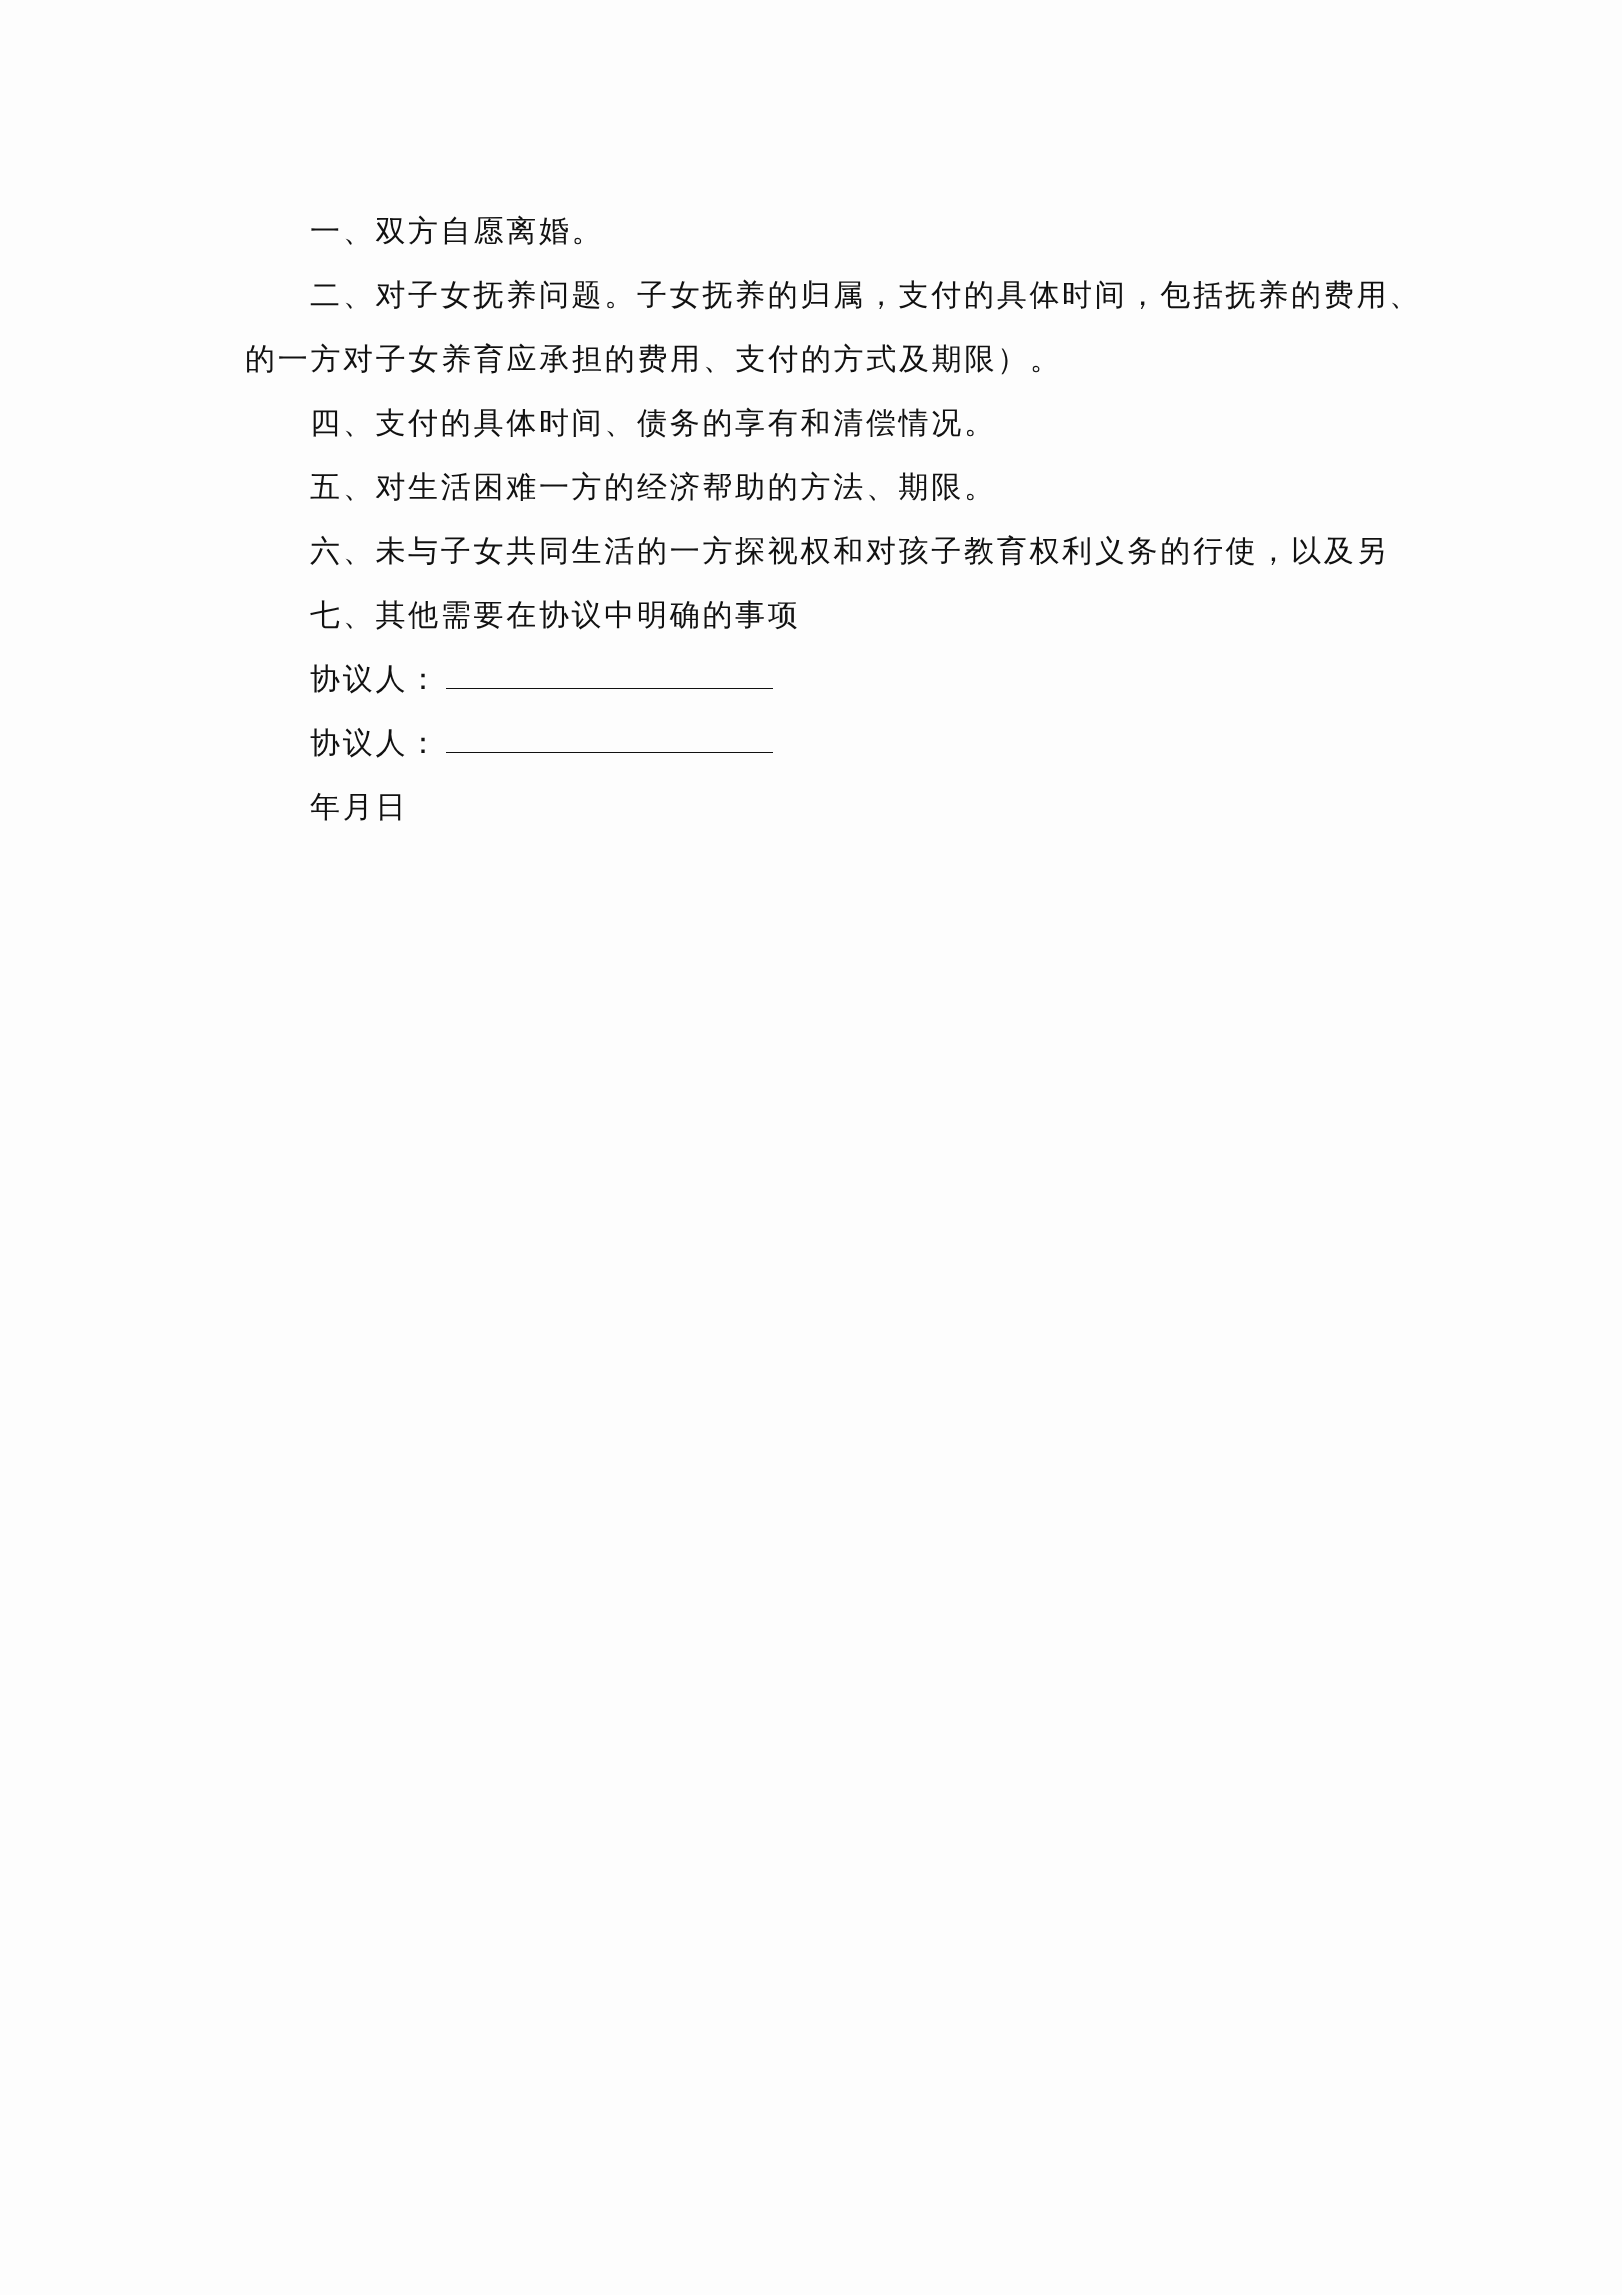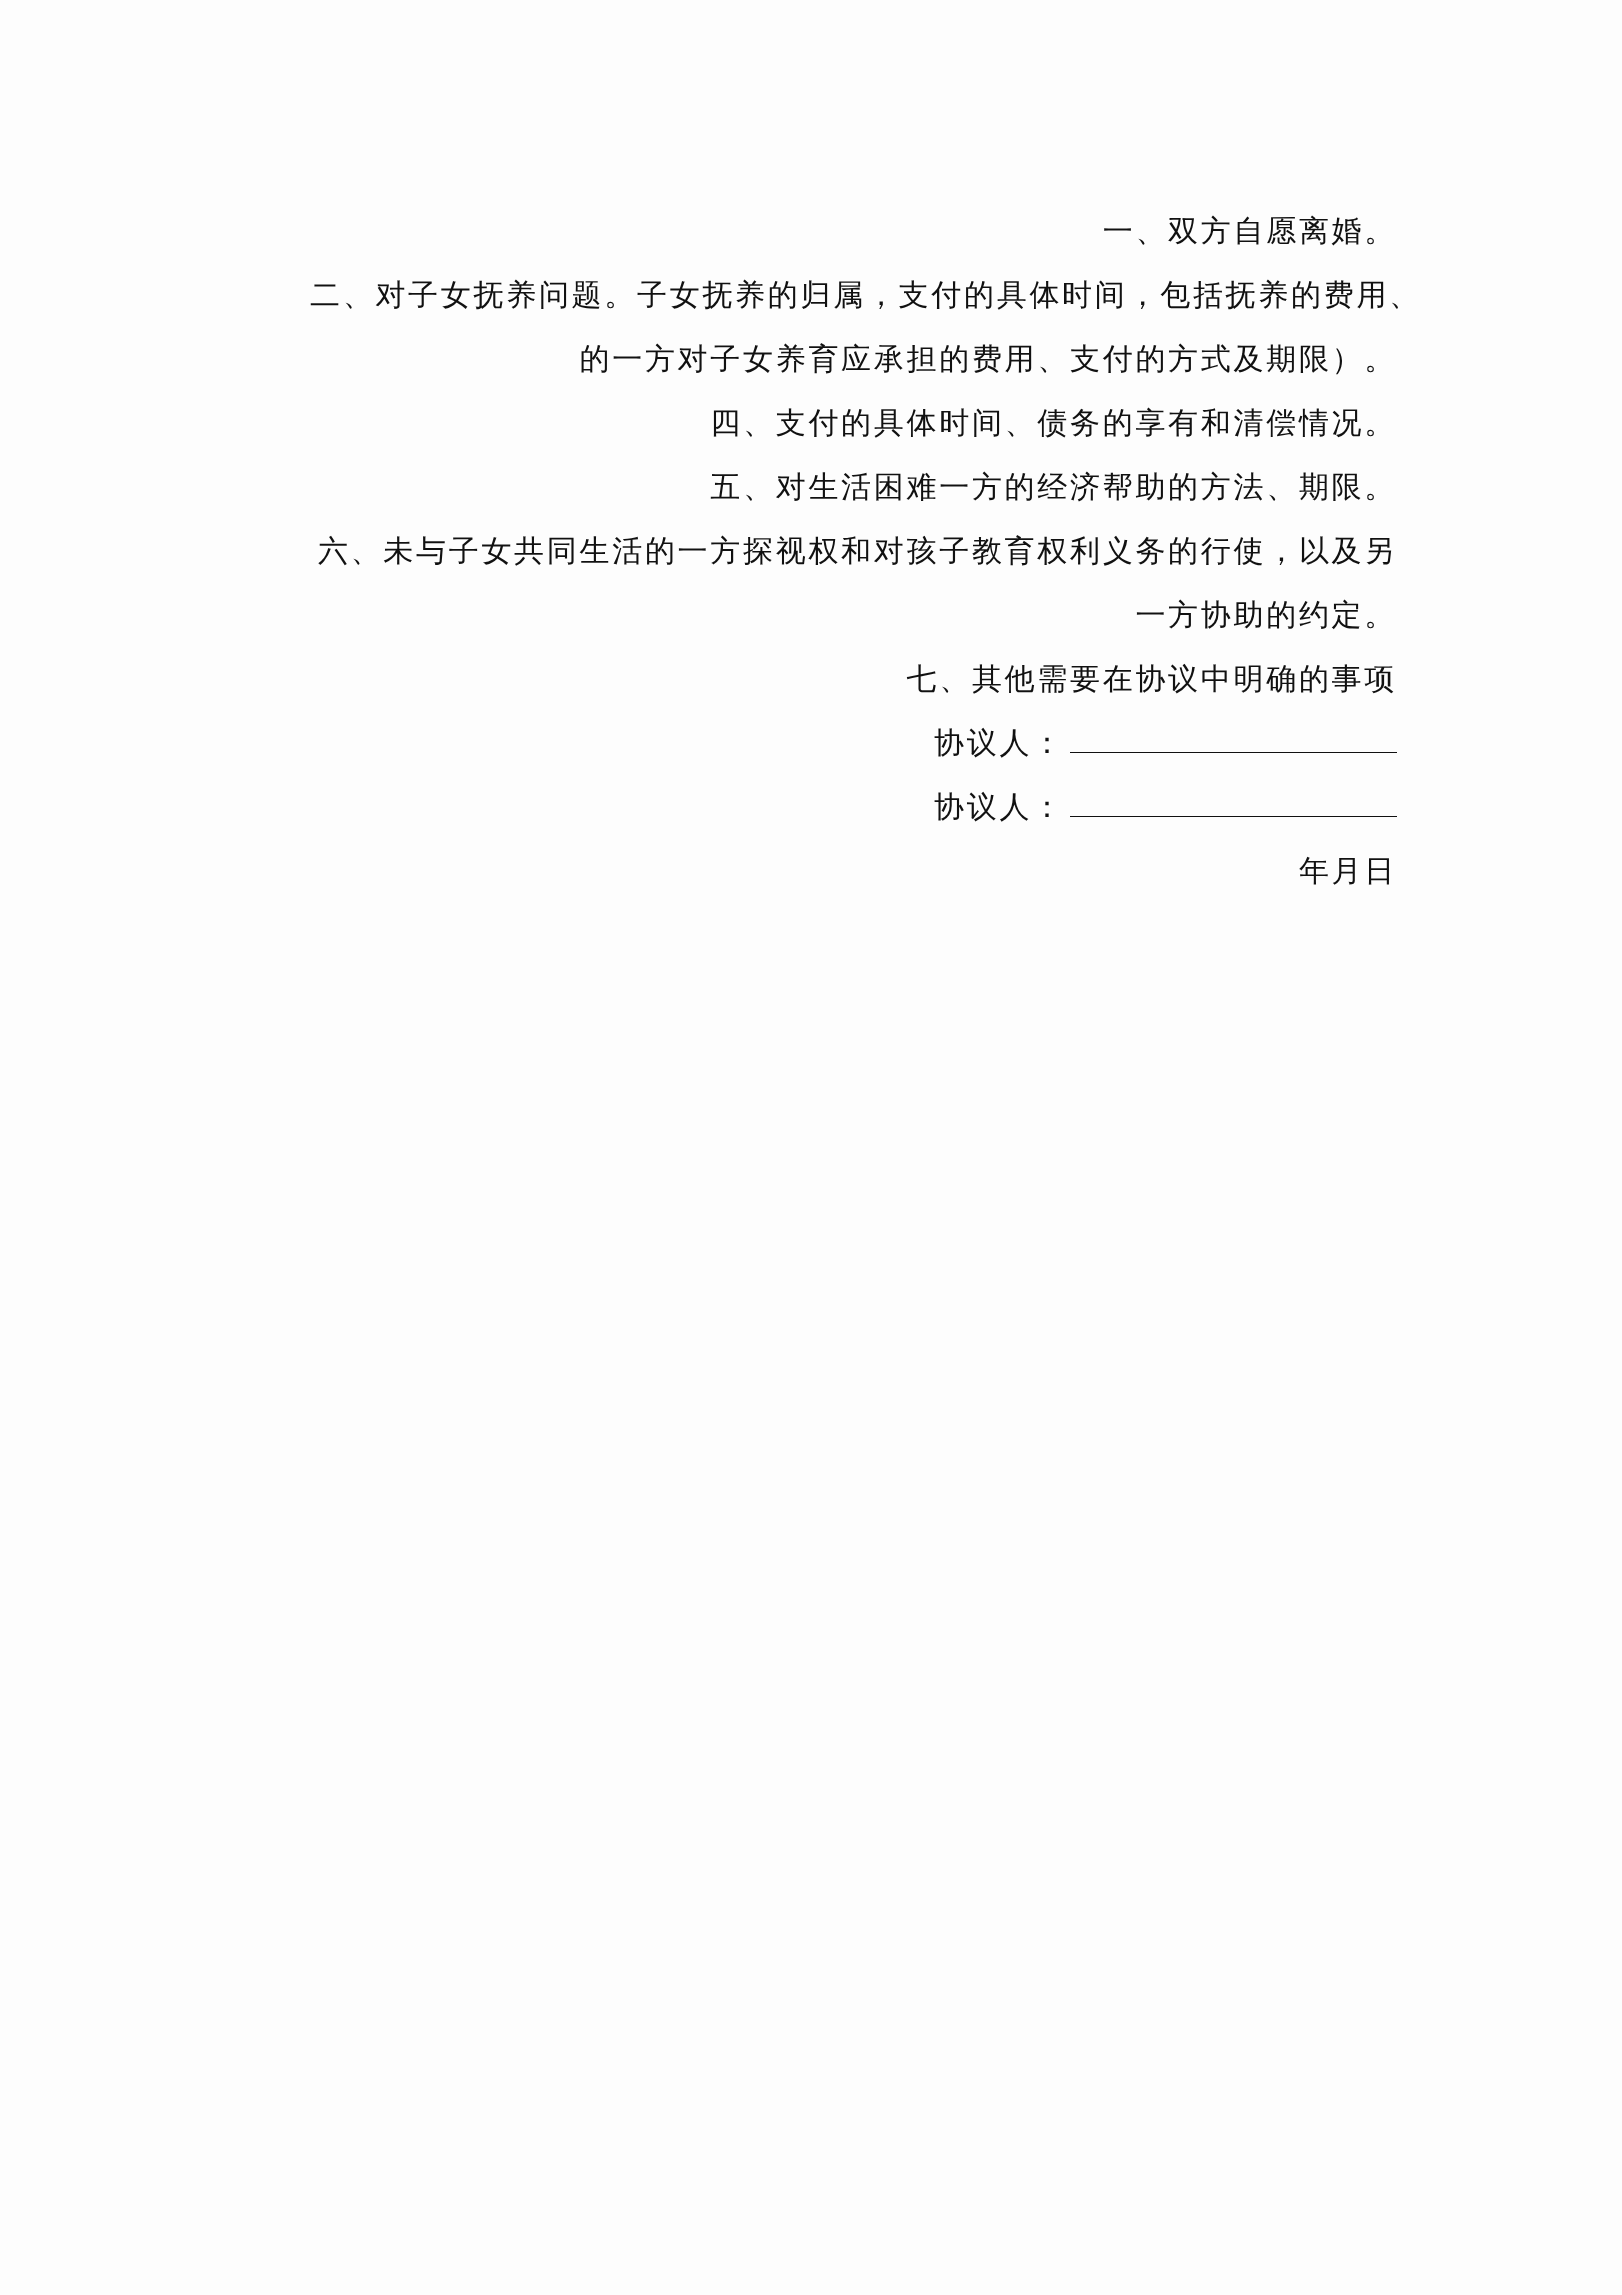--- a/index.html
+++ b/index.html
@@ -16,21 +16,20 @@
     left: 245px;
     top: 211px;
     width: 1152px;
   }
   .line {
     height: 64px;
     line-height: 39px;
     font-size: 30px;
     white-space: nowrap;
     letter-spacing: 2.7px;
-    text-align: right;
   }
   .indent { padding-left: 65px; }
   .sig-line {
     display: inline-block;
     width: 327px;
     height: 26px;
     border-bottom: 1.3px solid #111;
     vertical-align: baseline;
     margin-left: 5.2px;
   }
@@ -44,21 +43,20 @@
 
   <div class="line indent">二、对子女抚养问题。子女抚养的归属，支付的具体时间，包括抚养的费用、</div>
   <div class="line">的一方对子女养育应承担的费用、支付的方式及期限）。</div>
 
 
   <div class="line indent">四、支付的具体时间、债务的享有和清偿情况。</div>
 
   <div class="line indent">五、对生活困难一方的经济帮助的方法、期限。</div>
 
   <div class="line indent">六、未与子女共同生活的一方探视权和对孩子教育权利义务的行使，以及另</div>
-  <div class="line">一方协助的约定。</div>
 
   <div class="line indent">七、其他需要在协议中明确的事项</div>
 
 
   <div class="line indent">
     <span>协议人：</span><span class="sig-line"></span>
   </div>
 
   <div class="line indent">
     <span>协议人：</span><span class="sig-line"></span>

